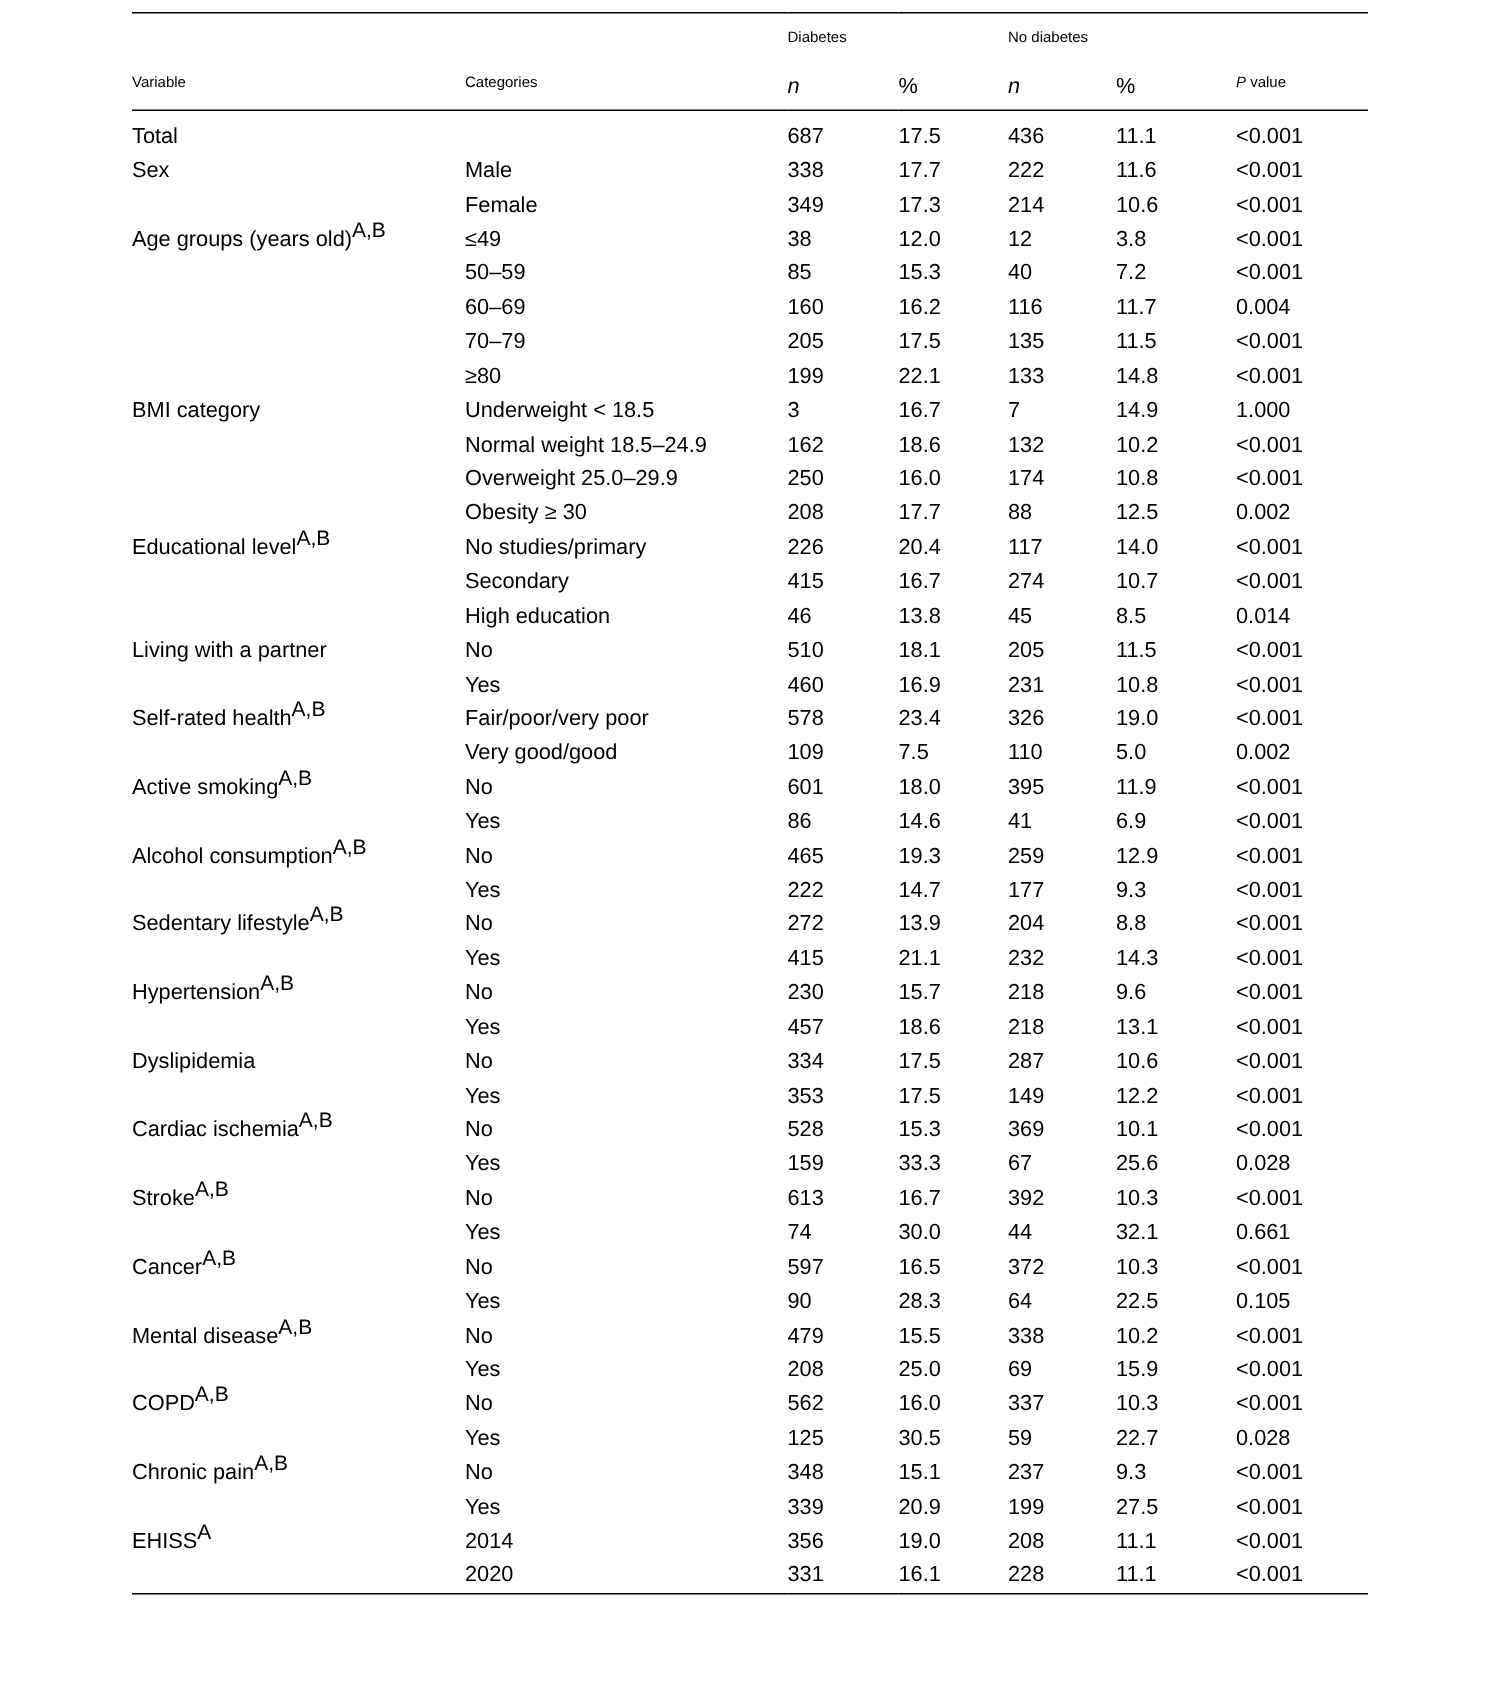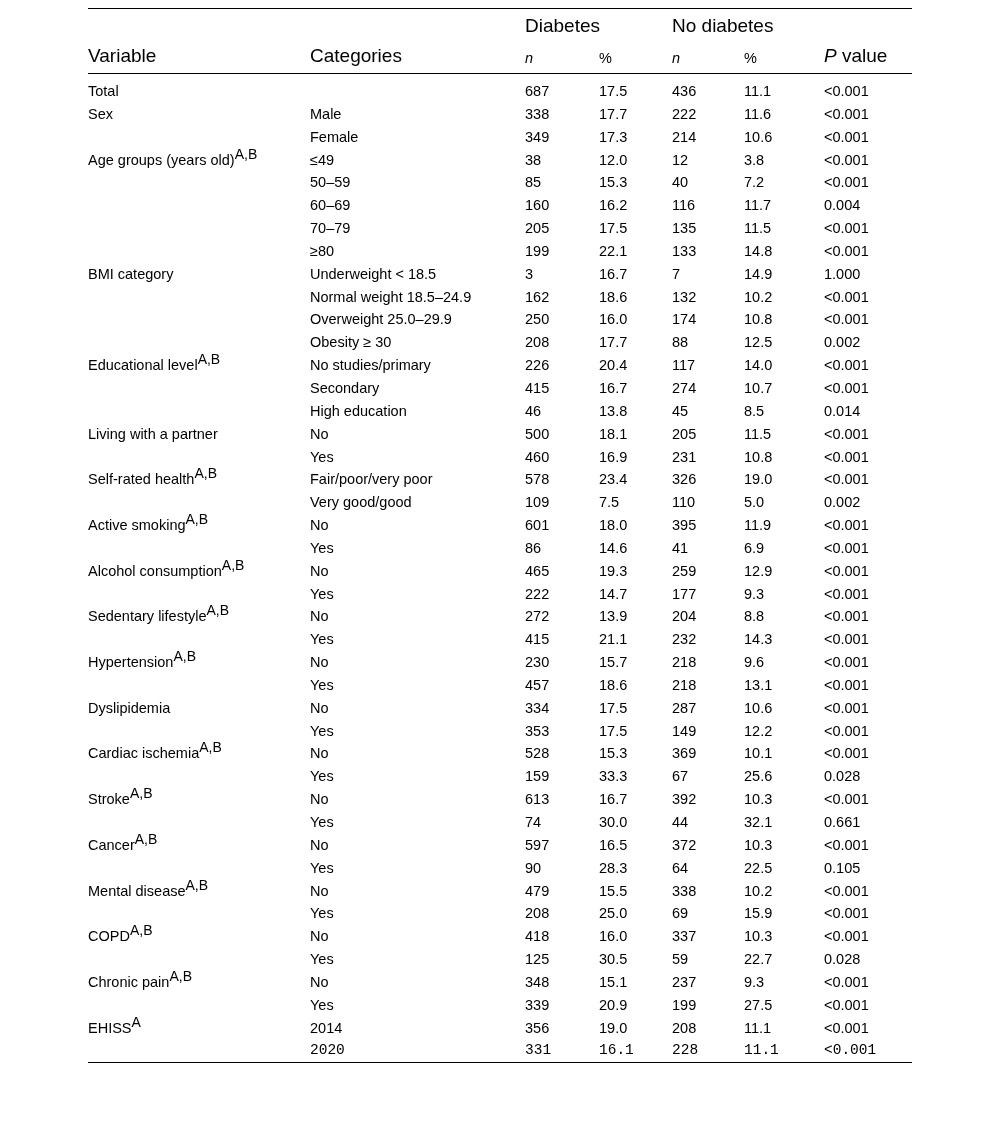--- a/index.html
+++ b/index.html
@@ -50,27 +50,26 @@
   }
   tr.head-sep td {
     border-bottom: 1.1px solid #000;
   }
   tr.body-start td {
     border-top: 1.1px solid #000;
     margin-left: 48px;
   }
   tr.table-end td {
     border-bottom: 1.3px solid #000;
-    font-family: Liberation Mono, monospace;
   }
 
   .hdr-cell {
     height: 34px;
     line-height: 34px;
-    font-size: 19px;
+    font-size: 10px;
   }
   .grp-head {
     text-align: center;
   }
   .grp-rule {
     border-bottom: 1.05px solid #000;
   }
   .subhdr-cell {
     height: 30px;
     line-height: 30px;
@@ -254,21 +253,21 @@
           <td>High education</td>
           <td>46</td>
           <td>13.8</td>
           <td>45</td>
           <td>8.5</td>
           <td>0.014</td>
         </tr>
         <tr>
           <td><span>Living with a partner</span></td>
           <td>No</td>
-          <td>500</td>
+          <td>510</td>
           <td>18.1</td>
           <td>205</td>
           <td>11.5</td>
           <td>&lt;0.001</td>
         </tr>
         <tr>
           <td></td>
           <td>Yes</td>
           <td>460</td>
           <td>16.9</td>
@@ -452,21 +451,21 @@
           <td>Yes</td>
           <td>208</td>
           <td>25.0</td>
           <td>69</td>
           <td>15.9</td>
           <td>&lt;0.001</td>
         </tr>
         <tr>
           <td><span>COPD</span><sup>A,B</sup></td>
           <td>No</td>
-          <td>418</td>
+          <td>562</td>
           <td>16.0</td>
           <td>337</td>
           <td>10.3</td>
           <td>&lt;0.001</td>
         </tr>
         <tr>
           <td></td>
           <td>Yes</td>
           <td>125</td>
           <td>30.5</td>

